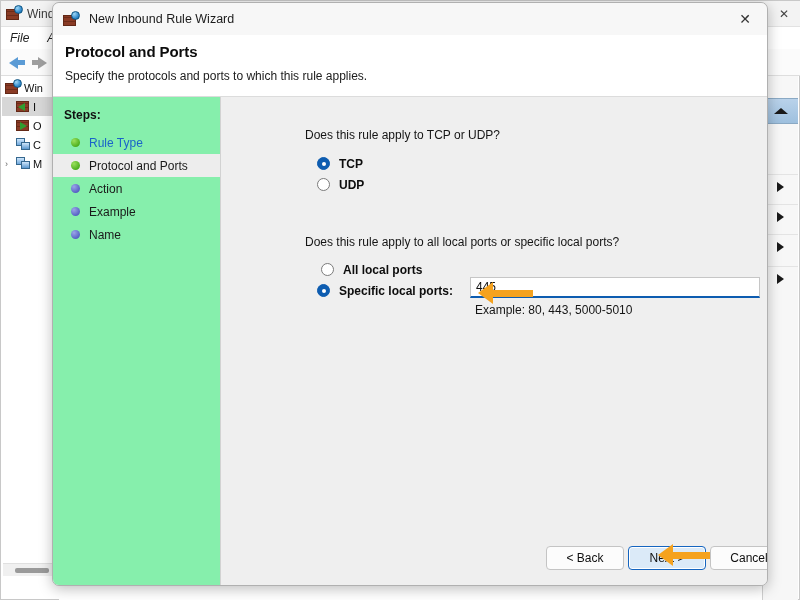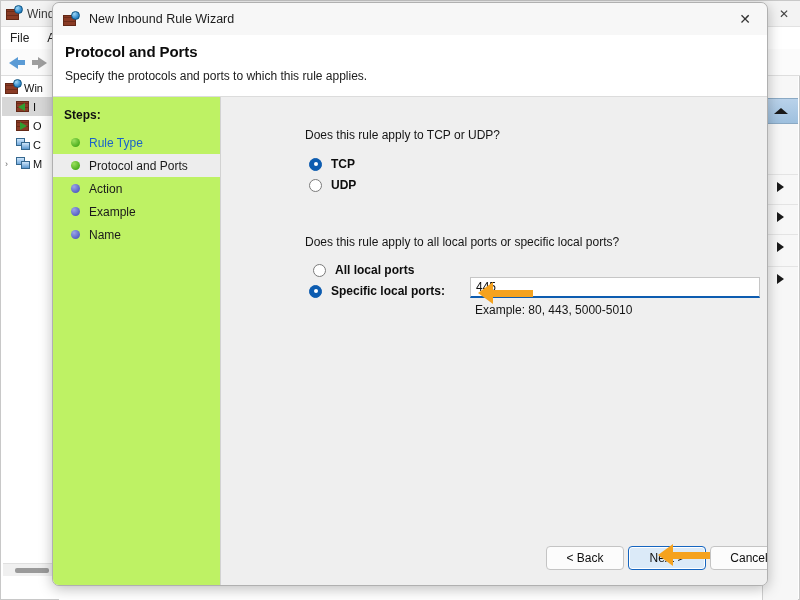--- a/index.html
+++ b/index.html
@@ -37,21 +37,21 @@
     font-size: 12px; color: #444;
     display: flex; align-items: center; justify-content: center;
   }
   #console-menubar {
     position: absolute; left: 0; top: 26px;
     width: 800px; height: 22px;
     background: #ffffff;
     display: flex; align-items: center;
     font-size: 12px; color: #222;
   }
-  .menu-item { padding: 2px 9px; }
+  .menu-item { padding: 2px 9px; font-style: italic; }
   #console-toolbar {
     position: absolute; left: 0; top: 48px;
     width: 800px; height: 27px;
     background: #fbfbfb;
     border-bottom: 1px solid #dedede;
     display: flex; align-items: center;
     padding-left: 5px; gap: 2px;
   }
   .tb-sep {
     width: 1px; height: 17px; background: #d4d4d4; margin: 0 5px;
@@ -169,21 +169,21 @@
   #wiz-header-title {
     font-size: 15px; font-weight: bold; color: #0d0d0d;
     letter-spacing: -0.1px;
   }
   #wiz-header-sub {
     font-size: 12px; color: #202020; margin-top: 9px;
   }
   #wiz-steps {
     position: absolute; left: 0; top: 94px;
     width: 168px; height: 489px;
-    background: #bef264;
+    background: #86efac;
     border-right: 1px solid #d2d2d2;
     padding-top: 11px;
   }
   #steps-label {
     font-size: 12px; font-weight: bold; color: #111;
     padding-left: 11px; margin-bottom: 9px;
   }
   .step-row {
     display: flex; align-items: center;
     height: 23px; padding-left: 18px;
@@ -207,21 +207,21 @@
     width: 545px; height: 489px;
     background: #efefef;
   }
   .q-text {
     position: absolute; font-size: 12px; color: #151515;
   }
   #q-proto { left: 83px; top: 31px; }
   #q-ports { left: 83px; top: 138px; }
 
   .radio-row {
-    position: absolute; display: flex; align-items: center;
+    position: absolute; display: flex; align-items: flex-start; margin-left: 8px;
   }
   .radio {
     width: 13px; height: 13px; border-radius: 50%;
     border: 1px solid #7b7b7b; background: #ffffff;
     margin-right: 9px; flex: 0 0 auto;
     position: relative;
   }
   .radio.sel {
     border-color: #0d5cb0; background: #0d5cb0;
   }

